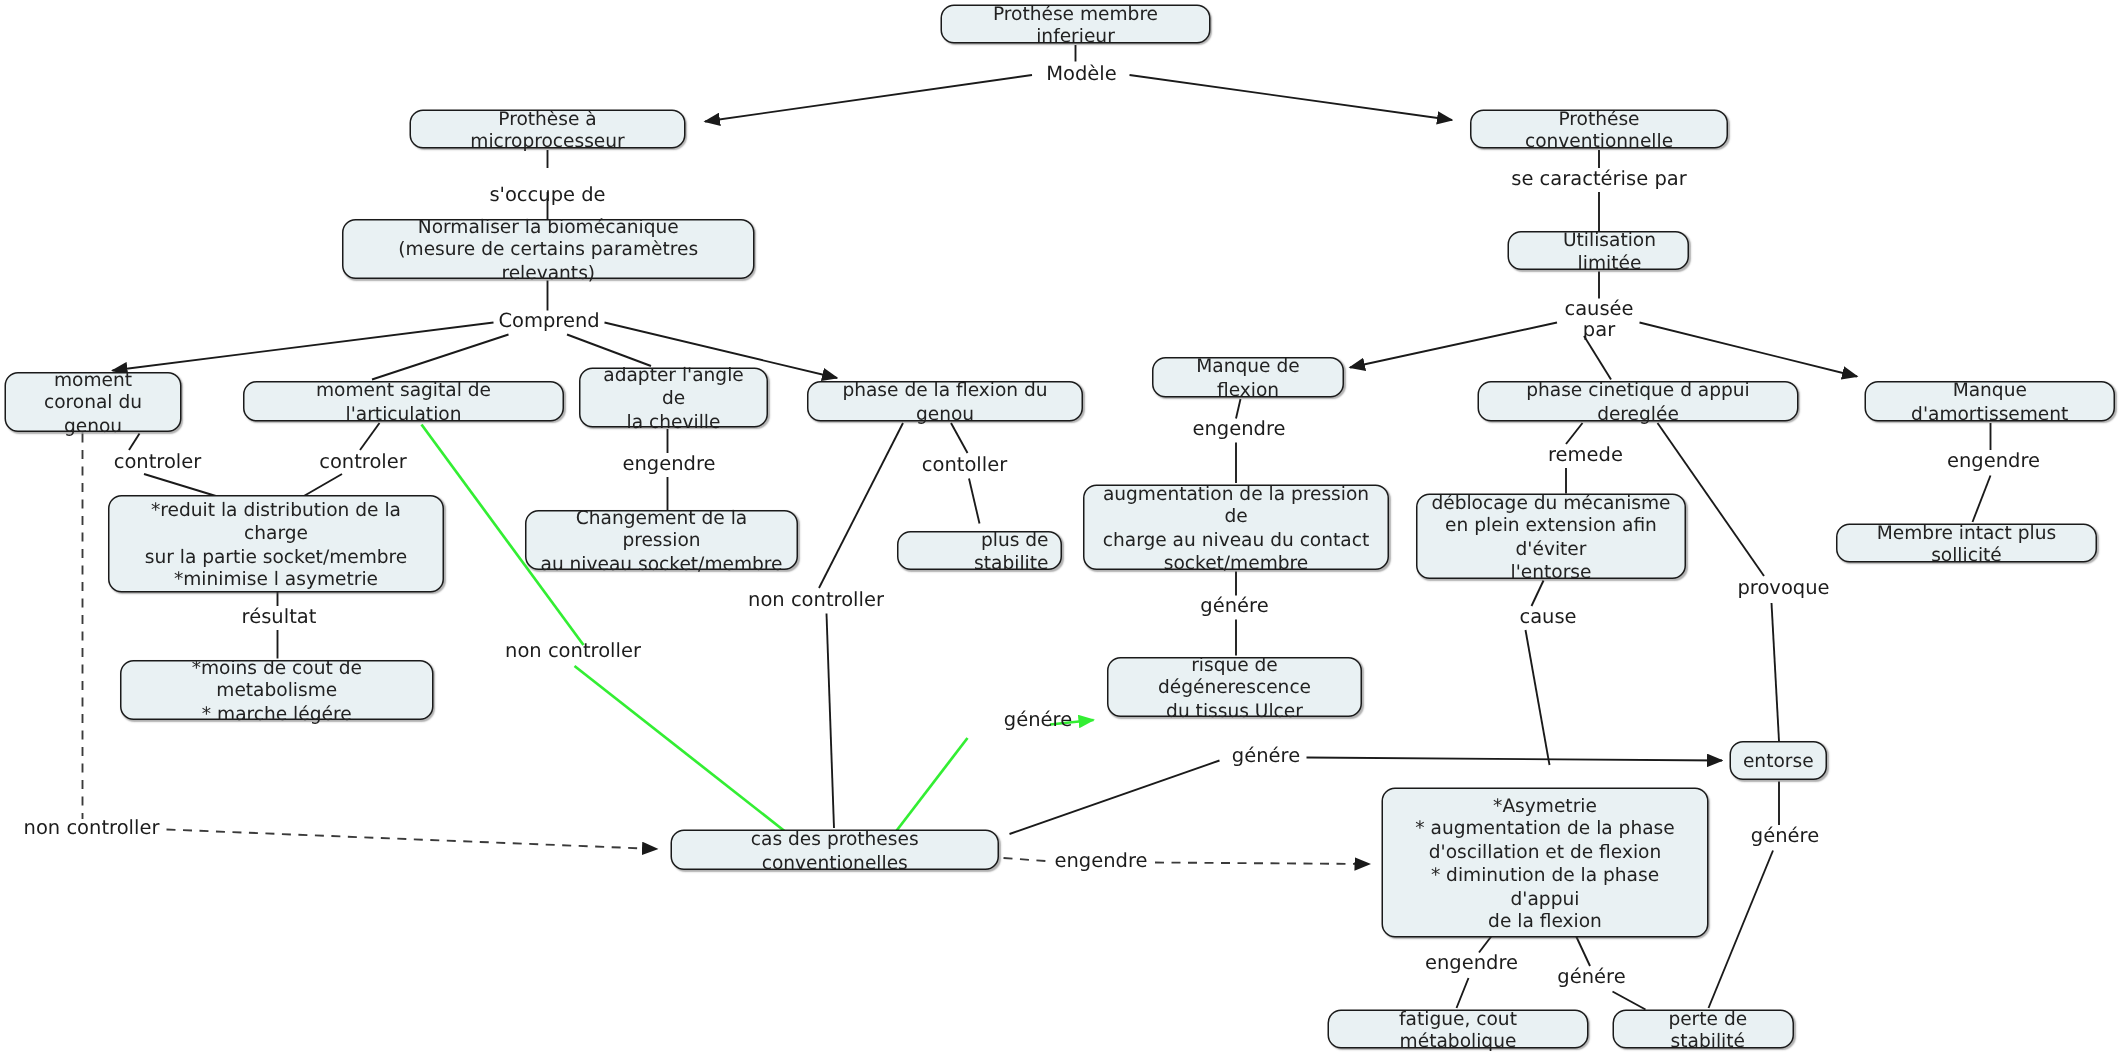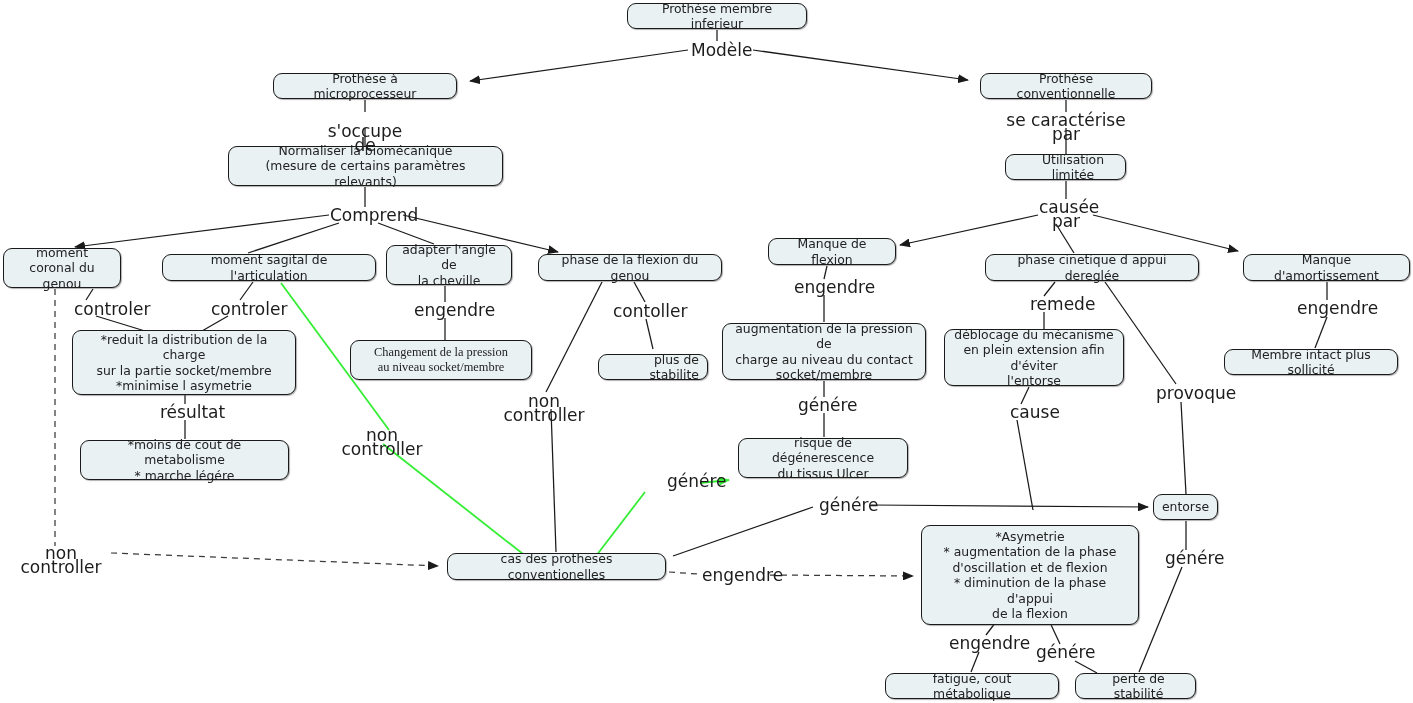--- a/index.html
+++ b/index.html
@@ -38,21 +38,21 @@
     display: flex;
     align-items: center;
     justify-content: center;
     padding: 2px 8px;
     white-space: pre-line;
     box-shadow: 1px 1px 1px rgba(80,80,80,0.45);
   }
   .elabel {
     position: absolute;
     color: #1c1c1c;
-    font-size: 17px;
+    font-size: 13px;
     line-height: 14px;
     text-align: center;
     white-space: pre-line;
     background: transparent;
   }
 </style>
 </head>
 <body>
 
 <div id="canvas">
@@ -168,21 +168,21 @@
   <div class="node" style="left: 162px; top: 254px; width: 214px; height: 27px;">moment sagital de l'articulation</div>
   <div class="node" style="left: 386px; top: 245px; width: 126px; height: 40px;">adapter l'angle de
 la cheville</div>
   <div class="node" style="left: 538px; top: 254px; width: 184px; height: 27px;">phase de la flexion du genou</div>
   <div class="node" style="left: 768px; top: 238px; width: 128px; height: 27px;">Manque de flexion</div>
   <div class="node" style="left: 985px; top: 254px; width: 214px; height: 27px;">phase cinetique d appui dereglée</div>
   <div class="node" style="left: 1243px; top: 254px; width: 167px; height: 27px;">Manque d'amortissement</div>
   <div class="node" style="left: 72px; top: 330px; width: 224px; height: 65px;">*reduit la distribution de la charge
 sur la partie socket/membre
 *minimise l asymetrie</div>
-  <div class="node" style="left: 350px; top: 340px; width: 182px; height: 40px; font-family: Liberation Serif, serif;">Changement de la pression
+  <div class="node" style="left: 350px; top: 340px; width: 182px; height: 40px;">Changement de la pression
 au niveau socket/membre</div>
   <div class="node" style="left: 598px; top: 354px; width: 110px; height: 26px; text-align: right;">plus de stabilite</div>
   <div class="node" style="left: 722px; top: 323px; width: 204px; height: 57px;">augmentation de la pression de
 charge au niveau du contact
 socket/membre</div>
   <div class="node" style="left: 944px; top: 329px; width: 180px; height: 57px;">déblocage du mécanisme
 en plein extension afin d'éviter
 l'entorse</div>
   <div class="node" style="left: 1224px; top: 349px; width: 174px; height: 26px;">Membre intact plus sollicité</div>
   <div class="node" style="left: 80px; top: 440px; width: 209px; height: 40px;">*moins de cout de metabolisme

